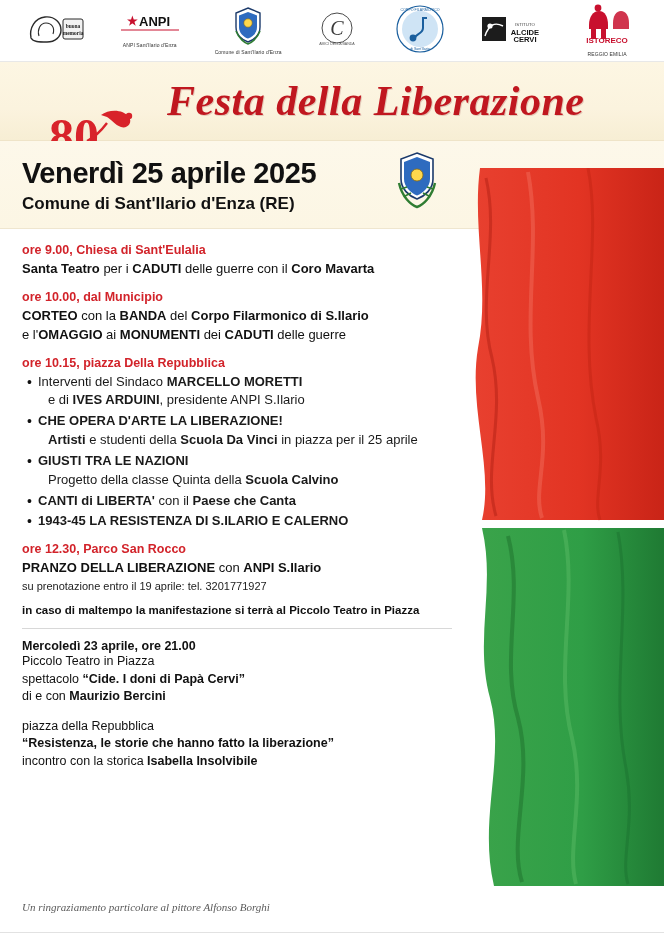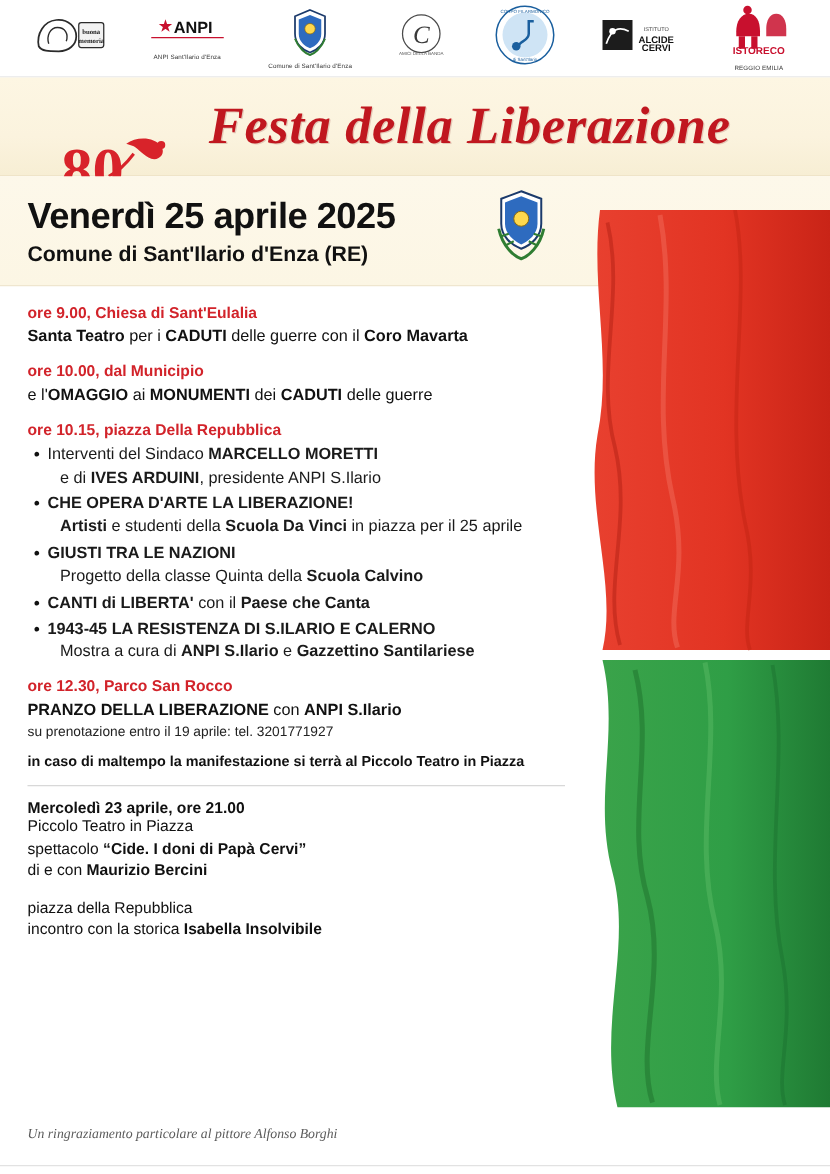--- a/index.html
+++ b/index.html
@@ -362,20 +362,21 @@
 
 <div class="program">
 
   <div class="sect">
     <div class="sect-head">ore 9.00, Chiesa di Sant'Eulalia</div>
     <div class="line"><b>Santa Teatro</b> per i <b>CADUTI</b> delle guerre con il <b>Coro Mavarta</b></div>
   </div>
 
   <div class="sect">
     <div class="sect-head">ore 10.00, dal Municipio</div>
+    <div class="line"><b>CORTEO</b> con la <b>BANDA</b> del <b>Corpo Filarmonico di S.Ilario</b></div>
     <div class="line">e l'<b>OMAGGIO</b> ai <b>MONUMENTI</b> dei <b>CADUTI</b> delle guerre</div>
   </div>
 
   <div class="sect">
     <div class="sect-head">ore 10.15, piazza Della Repubblica</div>
     <ul class="bul">
       <li>
         Interventi del Sindaco <b>MARCELLO MORETTI</b>
         <span class="sub">e di <b>IVES ARDUINI</b>, presidente ANPI S.Ilario</span>
       </li>
@@ -385,21 +386,20 @@
       </li>
       <li>
         <b>GIUSTI TRA LE NAZIONI</b>
         <span class="sub">Progetto della classe Quinta della <b>Scuola Calvino</b></span>
       </li>
       <li>
         <b>CANTI di LIBERTA'</b> con il <b>Paese che Canta</b>
       </li>
       <li>
         <b>1943-45 LA RESISTENZA DI S.ILARIO E CALERNO</b>
-        <span class="sub">Mostra a cura di <b>ANPI S.Ilario</b> e <b>Gazzettino Santilariese</b></span>
       </li>
     </ul>
   </div>
 
   <div class="sect">
     <div class="sect-head">ore 12.30, Parco San Rocco</div>
     <div class="line"><b>PRANZO DELLA LIBERAZIONE</b> con <b>ANPI S.Ilario</b></div>
     <div class="small-note">su prenotazione entro il 19 aprile: tel. 3201771927</div>
   </div>
 
@@ -409,19 +409,20 @@
 
   <div class="evt">
     <div class="evt-head">Mercoledì 23 aprile, ore 21.00</div>
     <div class="evt-line">Piccolo Teatro in Piazza</div>
     <div class="evt-line">spettacolo <b>“Cide. I doni di Papà Cervi”</b></div>
     <div class="evt-line">di e con <b>Maurizio Bercini</b></div>
   </div>
 
   <div class="evt">
     <div class="evt-line">piazza della Repubblica</div>
+    <div class="evt-line"><b>“Resistenza, le storie che hanno fatto la liberazione”</b></div>
     <div class="evt-line">incontro con la storica <b>Isabella Insolvibile</b></div>
   </div>
 
 </div>
 
 <div class="thanks">Un ringraziamento particolare al pittore Alfonso Borghi</div>
 <div class="footer-rule"></div>
 
 </body></html>

